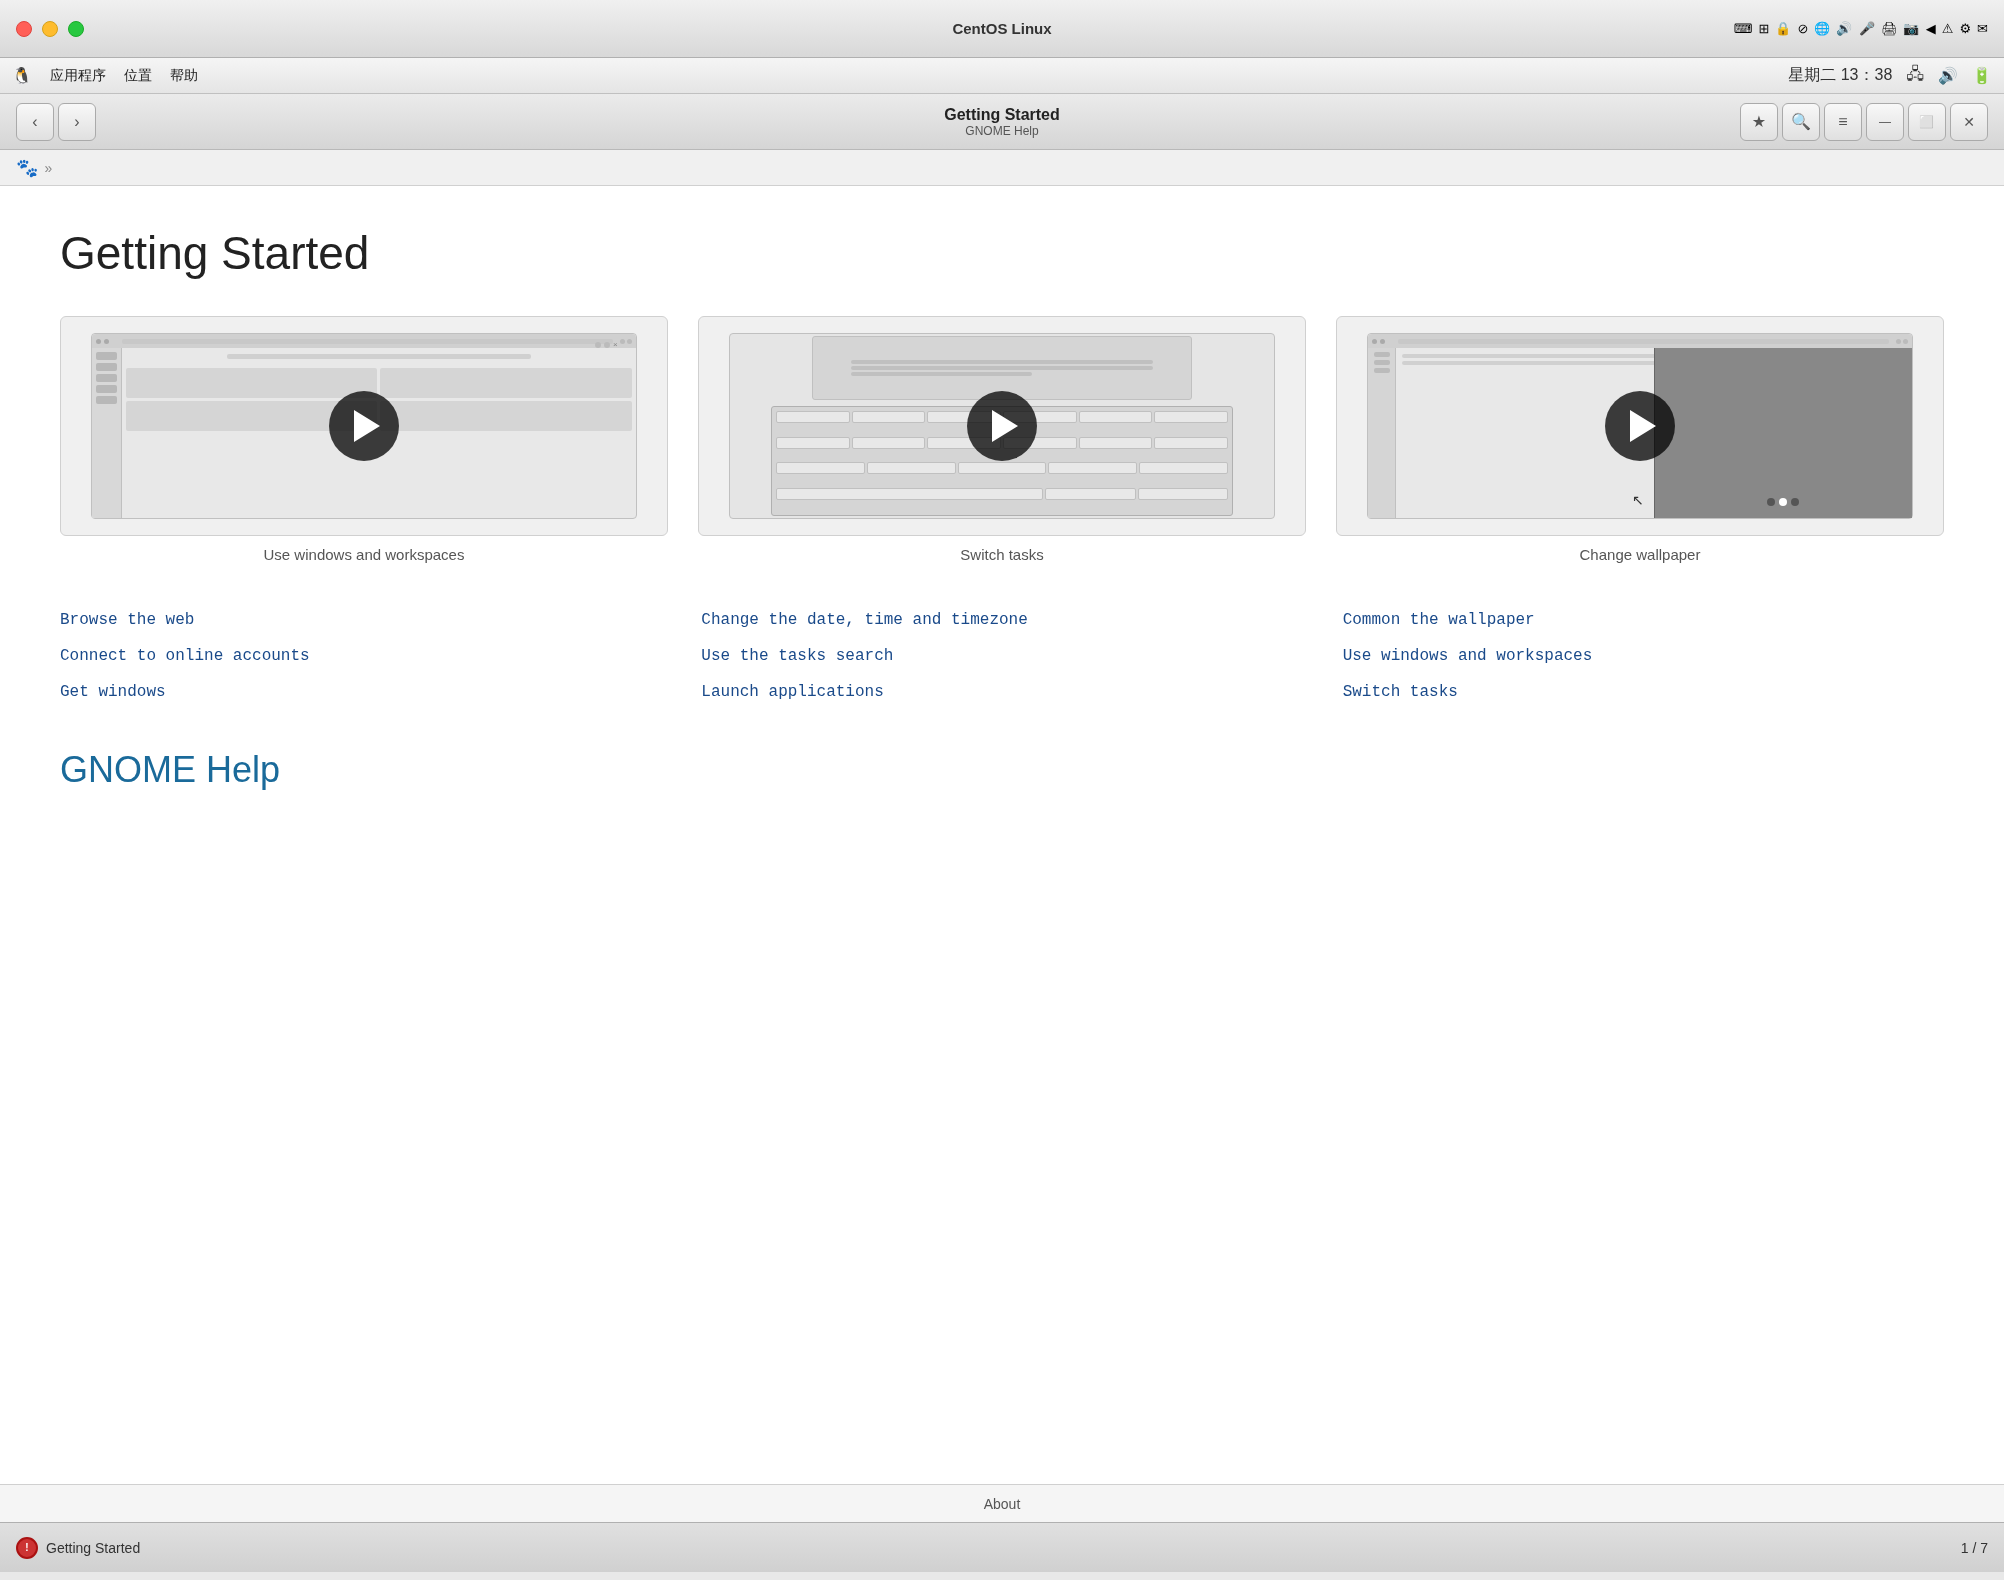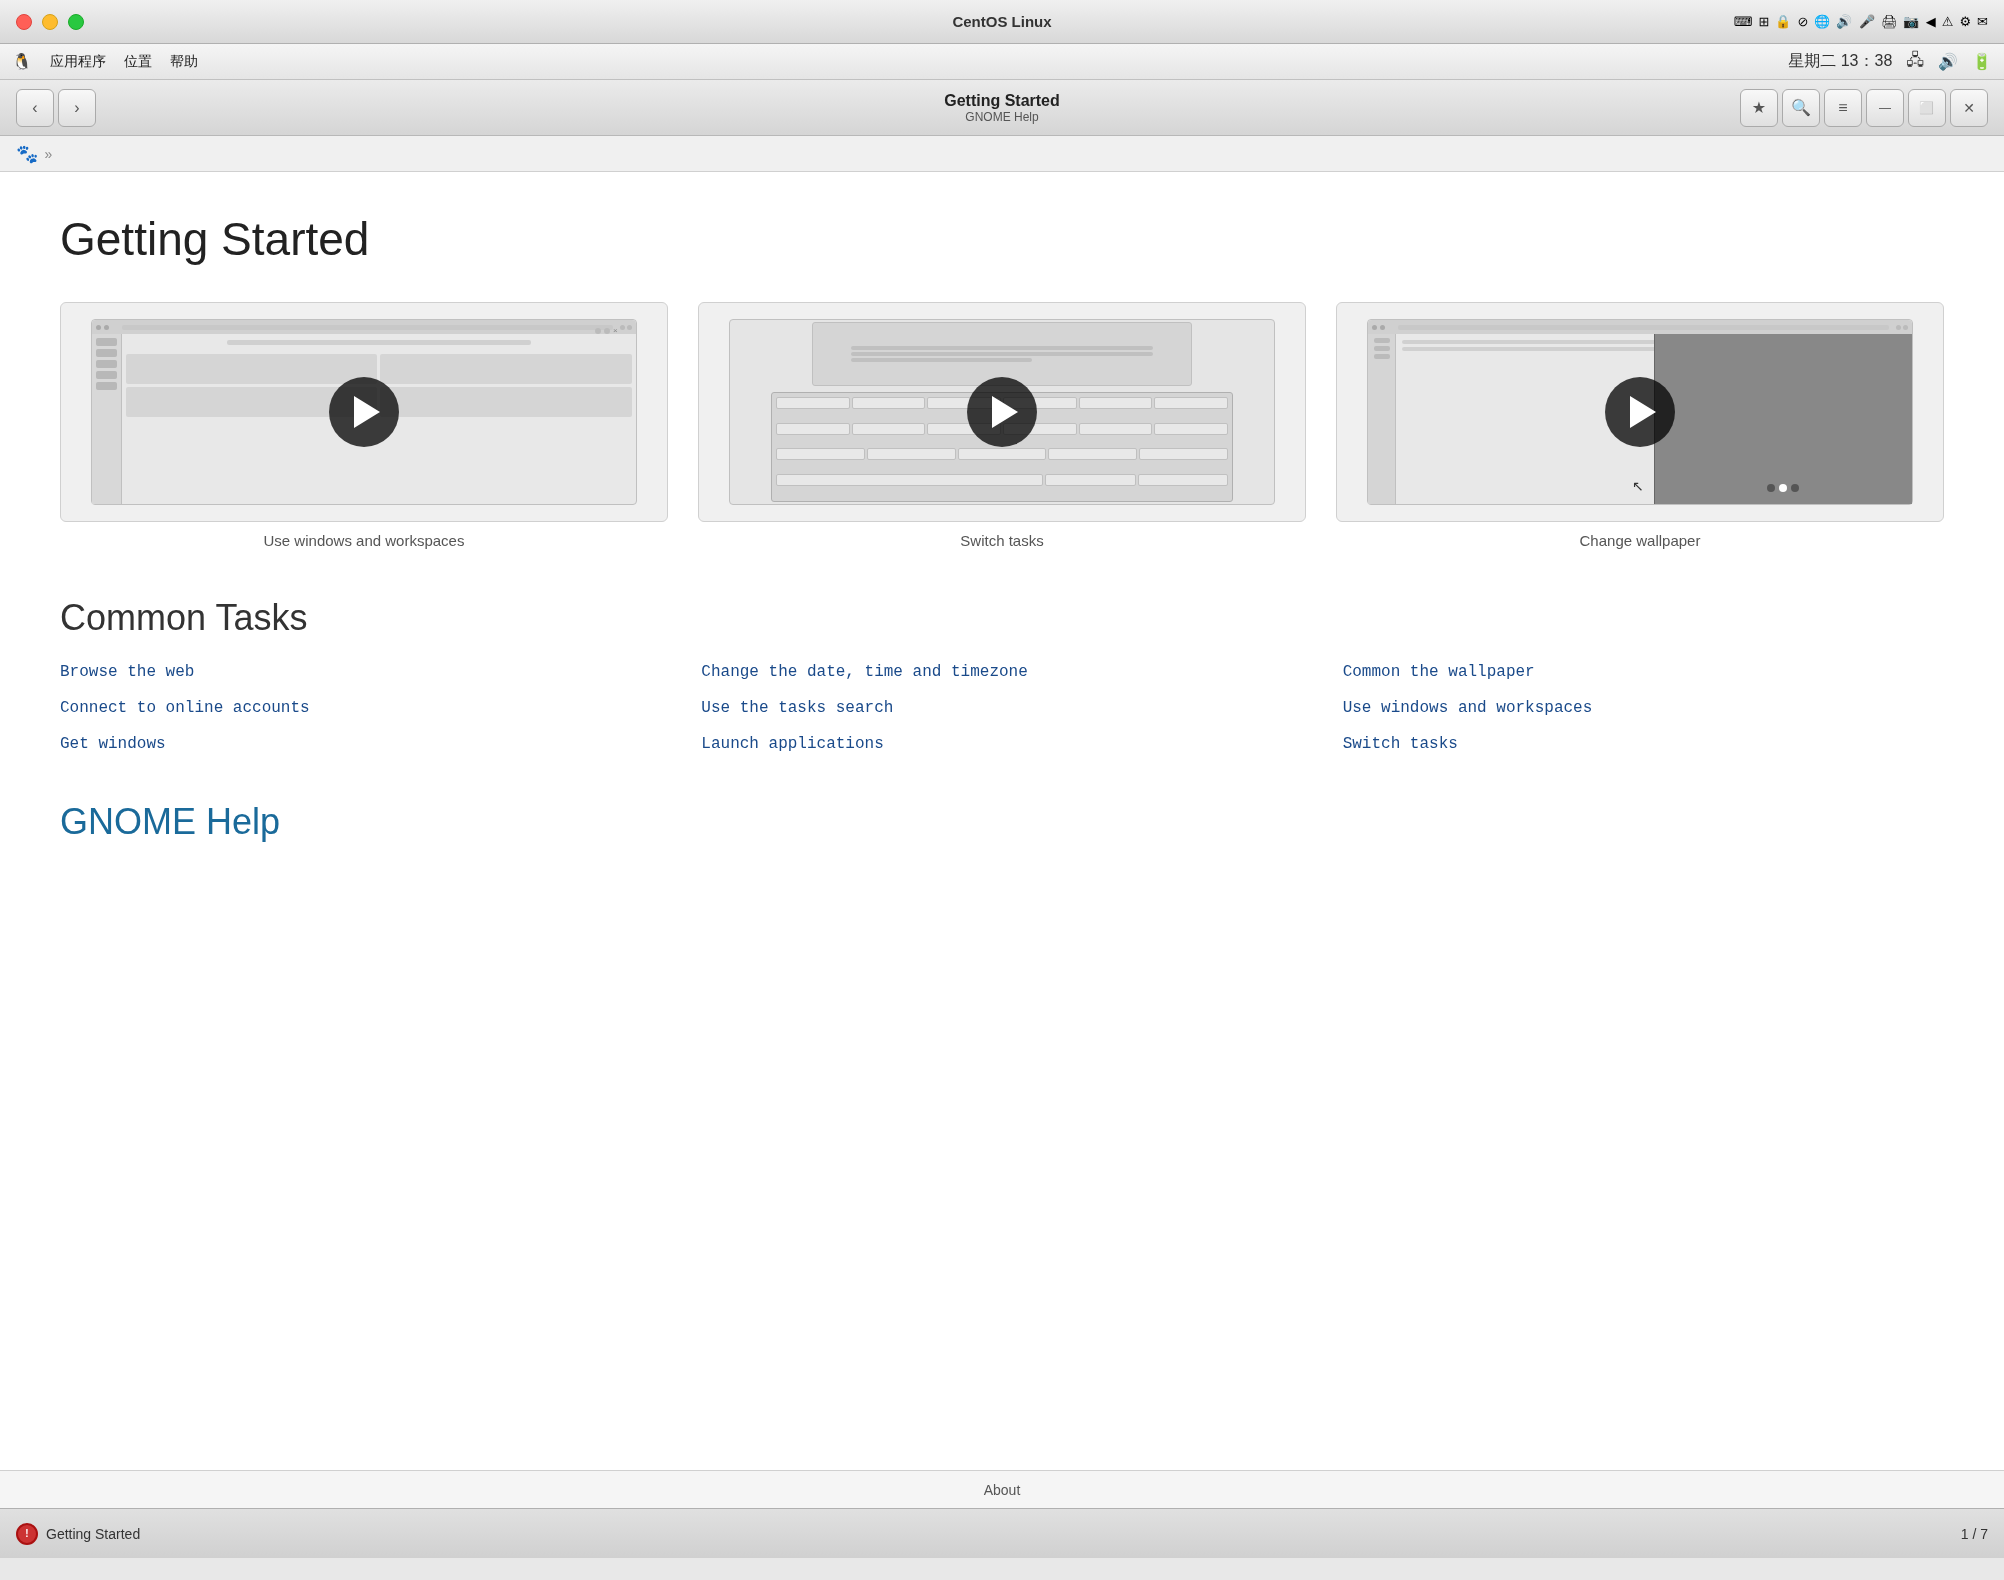--- a/index.html
+++ b/index.html
@@ -1,21 +1,21 @@
 <!DOCTYPE html>
 <html><head>
   <meta charset="utf-8">
   <style>
     * { box-sizing: border-box; margin: 0; padding: 0; }
     body { font-family: 'Helvetica Neue', Arial, sans-serif; background: #e8e8e8; width: 2004px; height: 1580px; overflow: hidden; }
 
     
     .title-bar {
       background: linear-gradient(to bottom, #f0f0f0, #d8d8d8);
-      height: 44px;
+      height: 58px;
       display: flex;
       align-items: center;
       padding: 0 16px;
       border-bottom: 1px solid #b0b0b0;
       position: relative;
     }
     .traffic-lights {
       display: flex;
       gap: 10px;
       align-items: center;
@@ -492,21 +492,20 @@
         </div>
         <div class="play-btn-overlay">
           <div class="play-triangle"></div>
         </div>
       </div>
       <div class="video-caption">Change wallpaper</div>
     </div>
 
   </div>
 
-  <h2 class="section-title">Common Tasks</h2>
 
   <div class="links-grid">
     <a class="help-link">Browse the web</a>
     <a class="help-link">Change the date, time and timezone</a>
     <a class="help-link">Common the wallpaper</a>
     <a class="help-link">Connect to online accounts</a>
     <a class="help-link">Use the tasks search</a>
     <a class="help-link">Use windows and workspaces</a>
     <a class="help-link">Get windows</a>
     <a class="help-link">Launch applications</a>

